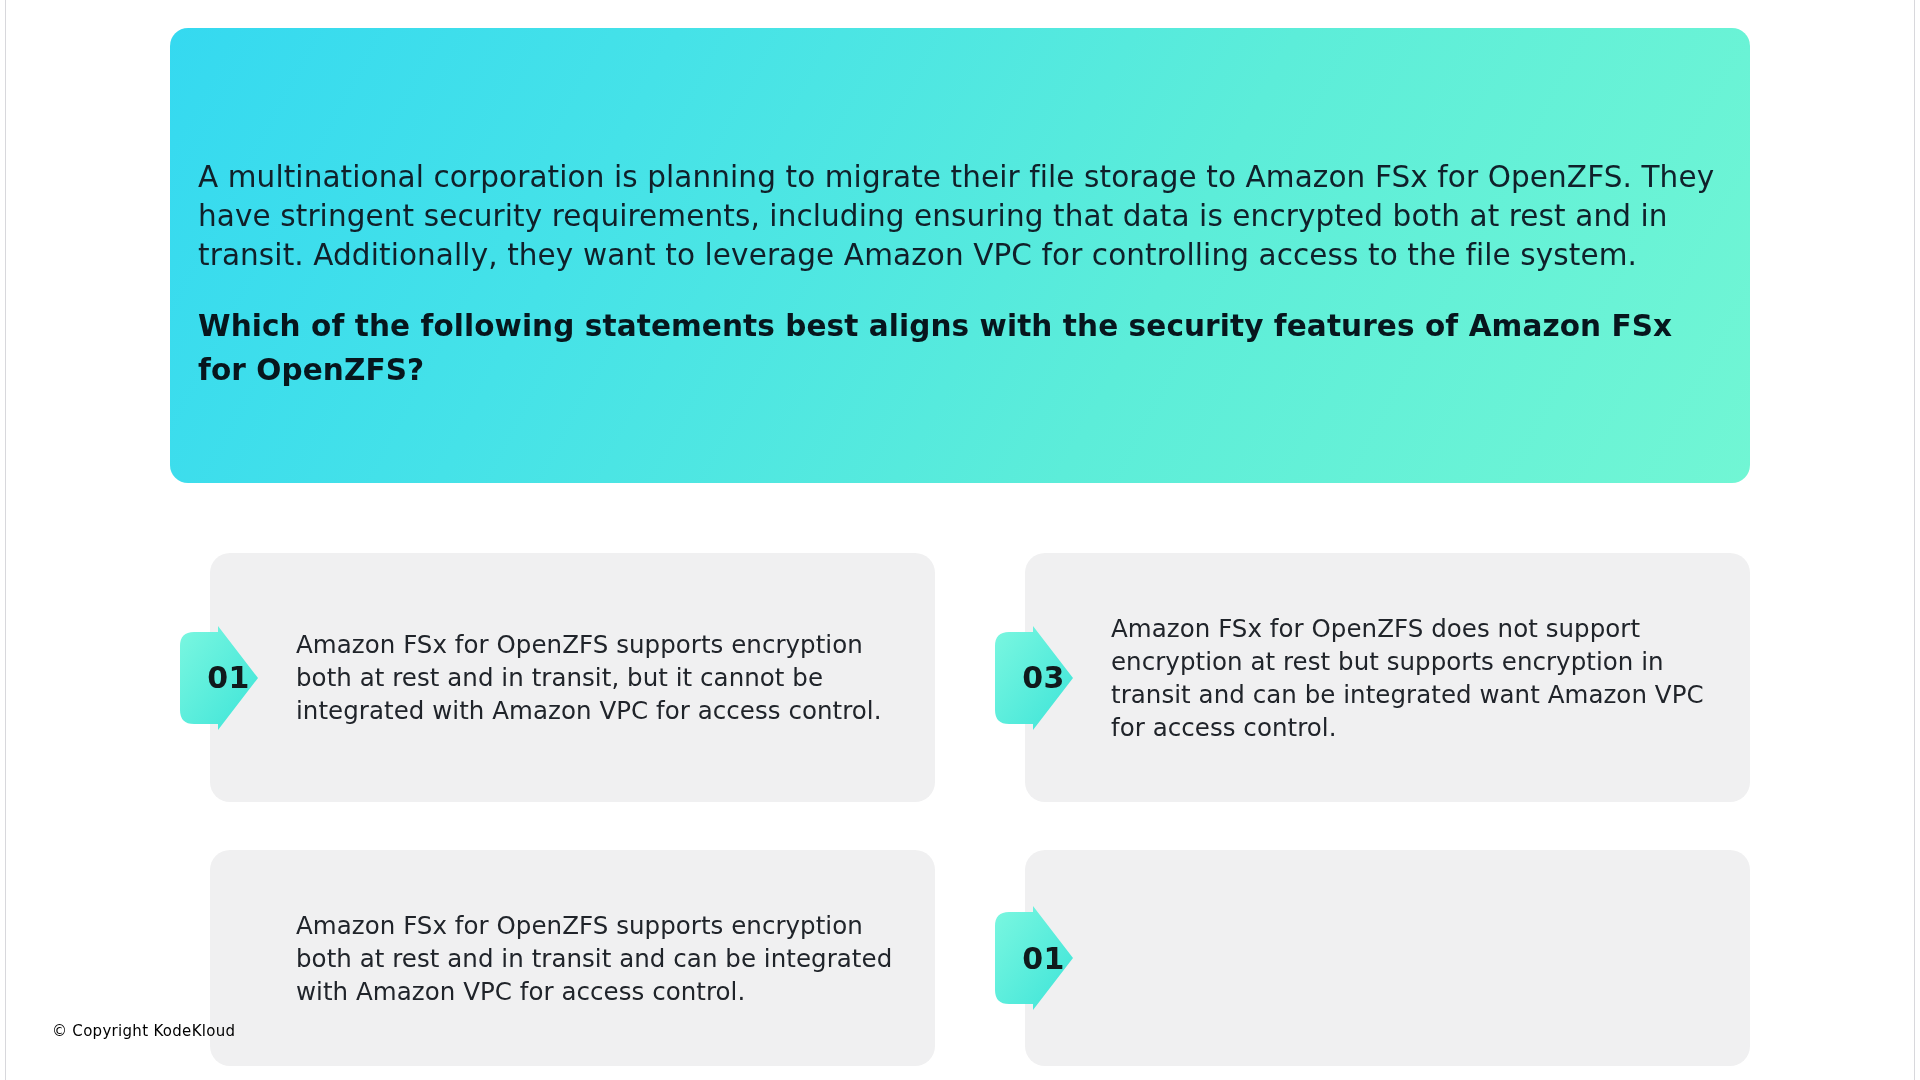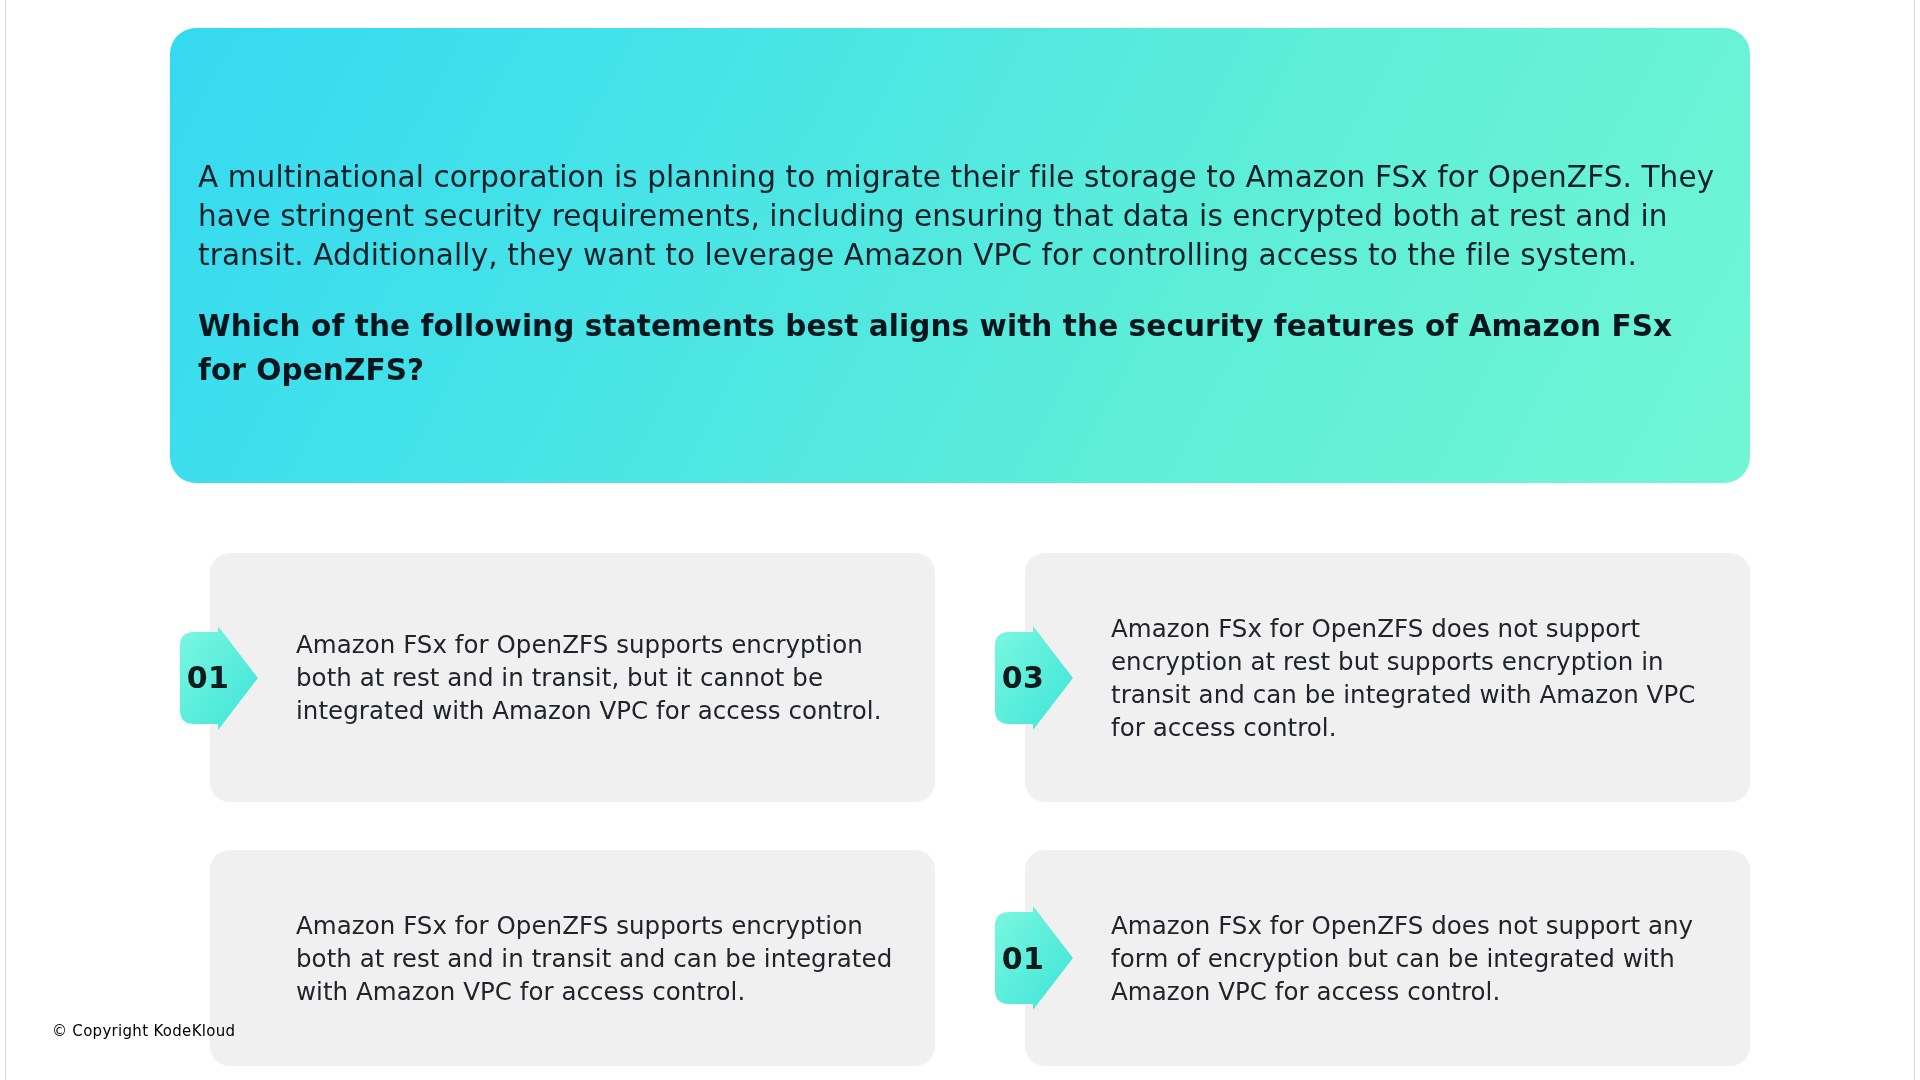--- a/index.html
+++ b/index.html
@@ -33,21 +33,21 @@
     height: 1080px;
   }
 
   
   .question-panel {
     position: absolute;
     left: 170px;
     top: 28px;
     width: 1580px;
     height: 455px;
-    border-radius: 26px;
+    border-radius: 18px;
     background: linear-gradient(118deg, #35d9f0 0%, #45e2e8 28%, #5cedd9 62%, #71f6d4 100%);
     box-sizing: border-box;
     padding: 100px 28px 0 28px;
   }
   .question-body {
     font-size: 29.5px;
     line-height: 39px;
     color: #10202a;
     font-weight: 400;
     letter-spacing: .1px;
@@ -86,21 +86,21 @@
   }
   .option-badge {
     position: absolute;
     left: -44px;
     top: 50%;
     transform: translateY(-50%);
     width: 96px;
     height: 108px;
     display: flex;
     align-items: center;
-    justify-content: center;
+    justify-content: flex-end;
   }
   .option-badge svg {
     position: absolute;
     left: 0; top: 0;
     width: 96px;
     height: 108px;
   }
   .option-badge .num {
     position: relative;
     font-size: 30px;
@@ -164,40 +164,39 @@
           <defs>
             <linearGradient id="badgeGrad2" x1="0" y1="0" x2="1" y2="1">
               <stop offset="0%" stop-color="#7bf7e0"></stop>
               <stop offset="100%" stop-color="#3ce4d8"></stop>
             </linearGradient>
           </defs>
           <path d="M14 22 Q14 8 28 8 L52 8 L52 2 L92 54 L52 106 L52 100 L28 100 Q14 100 14 86 Z" fill="url(#badgeGrad2)"></path>
         </svg>
         <span class="num">03</span>
       </div>
-      <p class="option-text">Amazon FSx for OpenZFS does not support encryption at rest but supports encryption in transit and can be integrated with Amazon VPC for access control.</p>
+      <p class="option-text">Amazon FSx for OpenZFS does not support encryption at rest but supports encryption in transit and can be integrated want Amazon VPC for access control.</p>
     </div>
 
     <div class="option-card">
       <p class="option-text">Amazon FSx for OpenZFS supports encryption both at rest and in transit and can be integrated with Amazon VPC for access control.</p>
     </div>
 
     <div class="option-card">
       <div class="option-badge">
         <svg viewBox="0 0 96 108" xmlns="http://www.w3.org/2000/svg">
           <defs>
             <linearGradient id="badgeGrad4" x1="0" y1="0" x2="1" y2="1">
               <stop offset="0%" stop-color="#7bf7e0"></stop>
               <stop offset="100%" stop-color="#3ce4d8"></stop>
             </linearGradient>
           </defs>
           <path d="M14 22 Q14 8 28 8 L52 8 L52 2 L92 54 L52 106 L52 100 L28 100 Q14 100 14 86 Z" fill="url(#badgeGrad4)"></path>
         </svg>
         <span class="num">01</span>
       </div>
-      <p class="option-text">Amazon FSx for OpenZFS does not support any form of encryption but can be integrated with Amazon VPC for access control.</p>
     </div>
 
   </section>
 
   <div class="footer-copyright">© Copyright KodeKloud</div>
 
 </div>
 
 </body></html>

